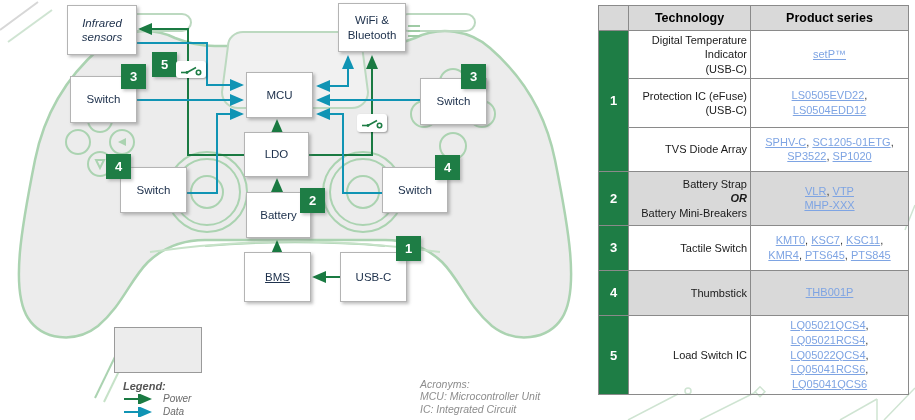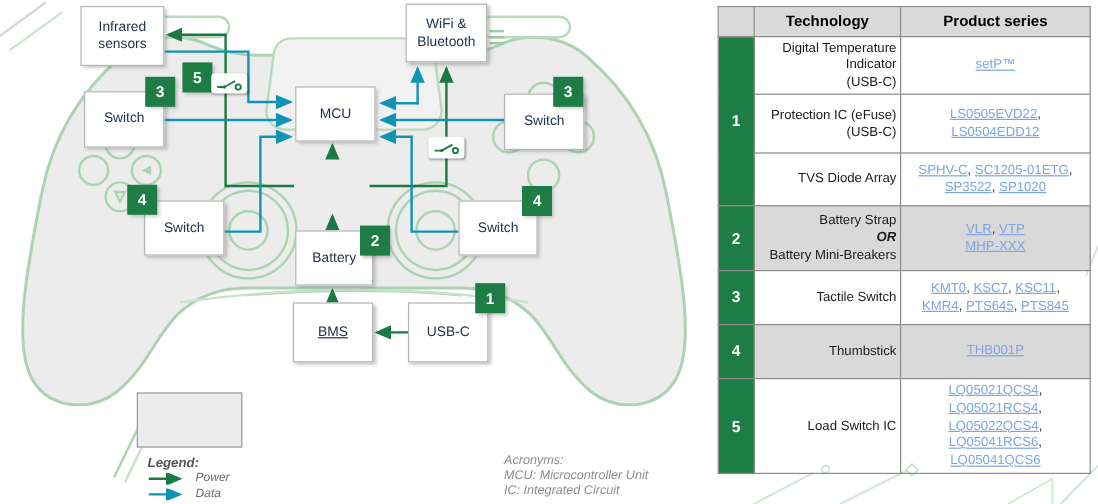--- a/index.html
+++ b/index.html
@@ -128,34 +128,37 @@
       <path d="M137,43 L207,43 L207,85 L241,85" marker-end="url(#md)"></path>
       <path d="M137,100 L241,100" marker-end="url(#md)"></path>
       <path d="M187,193 L217,193 L217,114 L241,114" marker-end="url(#md)"></path>
       <path d="M348,86 L348,58" marker-end="url(#md)"></path>
       <path d="M348,86 L319,86" marker-end="url(#md)"></path>
       <path d="M420,100 L319,100" marker-end="url(#md)"></path>
       <path d="M382,193 L343,193 L343,114 L319,114" marker-end="url(#md)"></path>
     </g>
   </svg>
 
-  <div class="dbox" style="left:67px; top:5px; width:70px; height:50px;">
+  <div class="dbox" style="left:67px; top:5px; width:70px; height:50px;font-style:italic;">
       <span>Infrared sensors</span>
     </div>
   <div class="dbox" style="left:338px; top:3px; width:68px; height:49px;">
       <span>WiFi &amp; Bluetooth</span>
     </div>
   <div class="dbox" style="left:246px; top:72px; width:67px; height:46px;justify-content:center;">
       <span>MCU</span>
     </div>
   <div class="dbox" style="left:70px; top:76px; width:67px; height:47px;">
       <span>Switch</span>
     </div>
   <div class="dbox" style="left:420px; top:78px; width:67px; height:47px;">
       <span>Switch</span>
+    </div>
+  <div class="dbox" style="left:244px; top:132px; width:65px; height:45px;">
+      <span>LDO</span>
     </div>
   <div class="dbox" style="left:120px; top:167px; width:67px; height:46px;">
       <span>Switch</span>
     </div>
   <div class="dbox" style="left:382px; top:167px; width:66px; height:46px;">
       <span>Switch</span>
     </div>
   <div class="dbox" style="left:246px; top:192px; width:65px; height:46px;">
       <span>Battery</span>
     </div>

